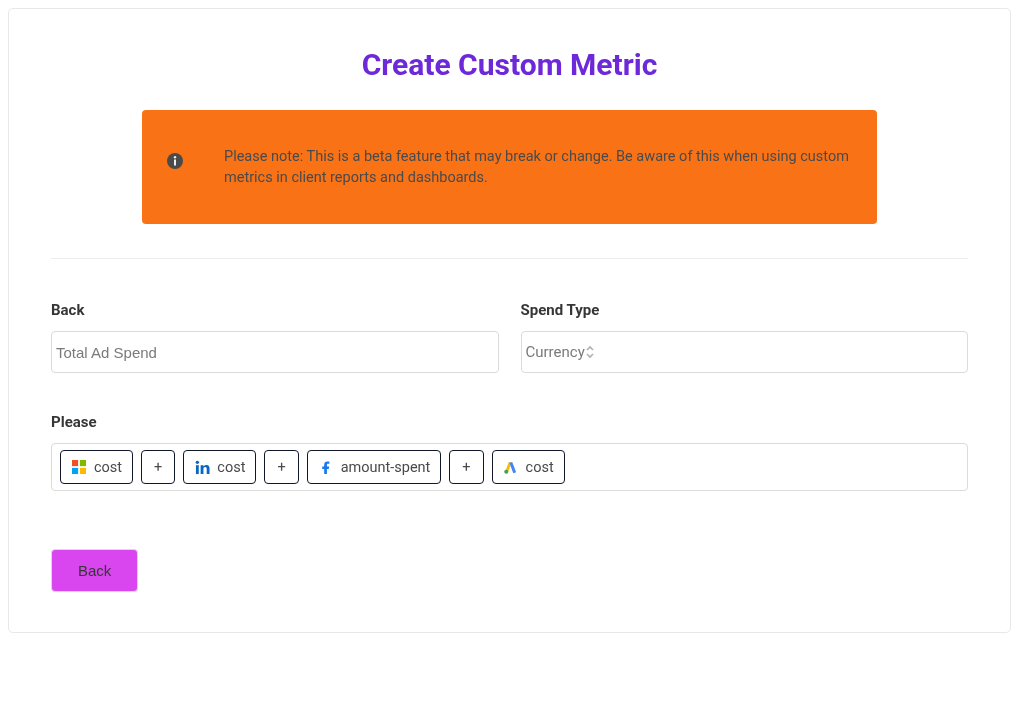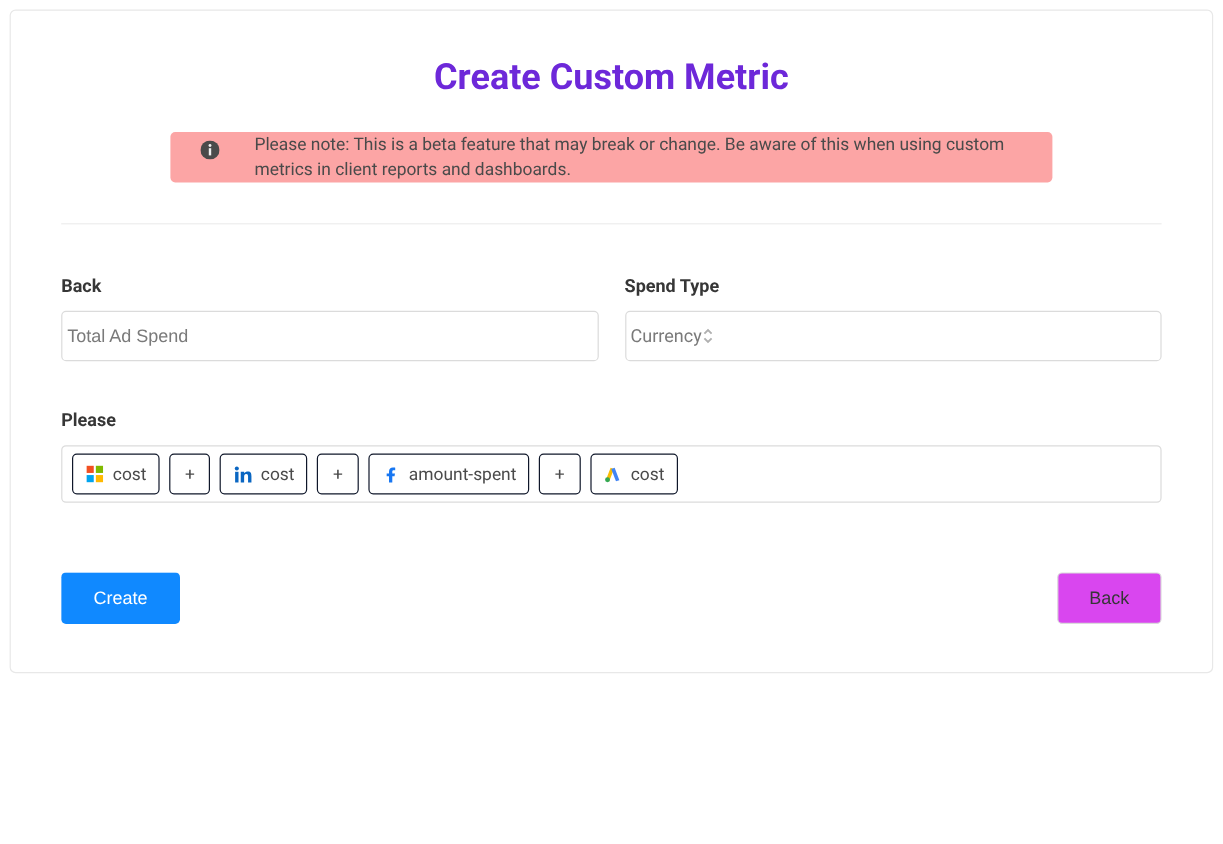--- a/index.html
+++ b/index.html
@@ -17,26 +17,26 @@
       margin: 0 auto;
     }
     .page-title {
       text-align: center;
       font-size: 30px;
       font-weight: 700;
       color: #6d28d9;
       margin-bottom: 28px;
     }
     .notice {
-      background: #fca5a5;
-      border-radius: 4px;
-      padding: 0 24px;
+      background: #f97316;
+      border-radius: 4px;
+      padding: 36px 24px;
       display: flex;
       align-items: flex-start;
-      gap: 28px;
+      gap: 40px;
       margin: 0 auto 34px;
       max-width: 735px;
     }
     .notice-icon {
       flex-shrink: 0;
       width: 18px;
       height: 18px;
       margin-top: 6px;
       display: flex;
       align-items: center;
@@ -233,16 +233,15 @@
               <circle cx="3.5" cy="12.5" r="2.2" fill="#34a853"></circle>
             </svg>
         </span>
         <span>cost</span>
       </span>
 
     </div>
   </div>
 
   <div class="actions">
-    <button class="btn btn-primary">Create</button>
     <button class="btn btn-default">Back</button>
   </div>
 </div>
 
 </body></html>

